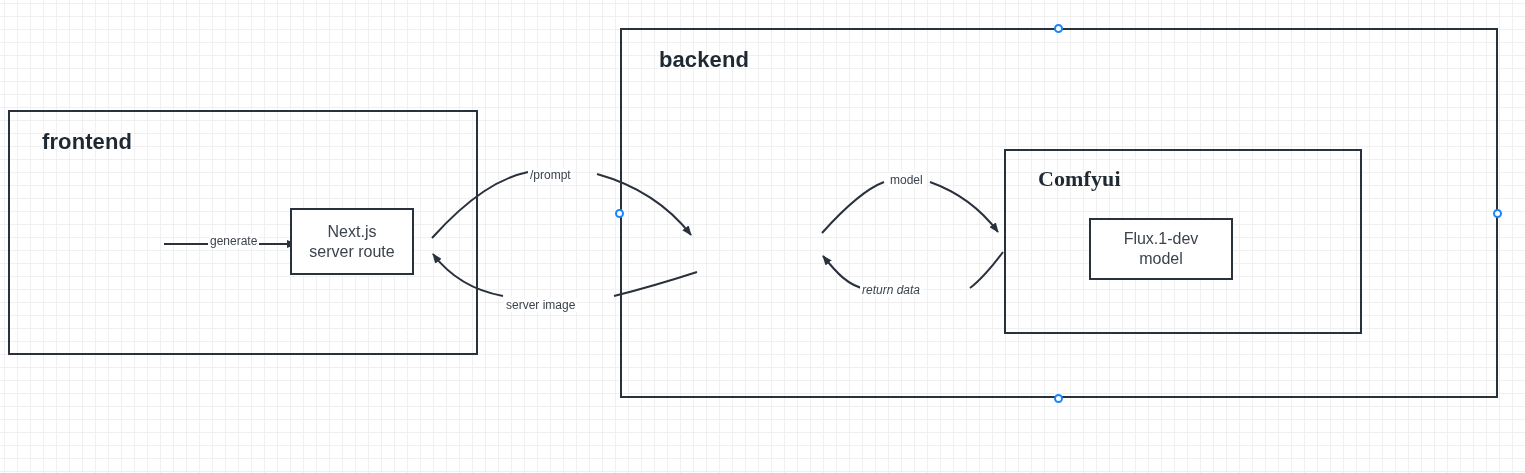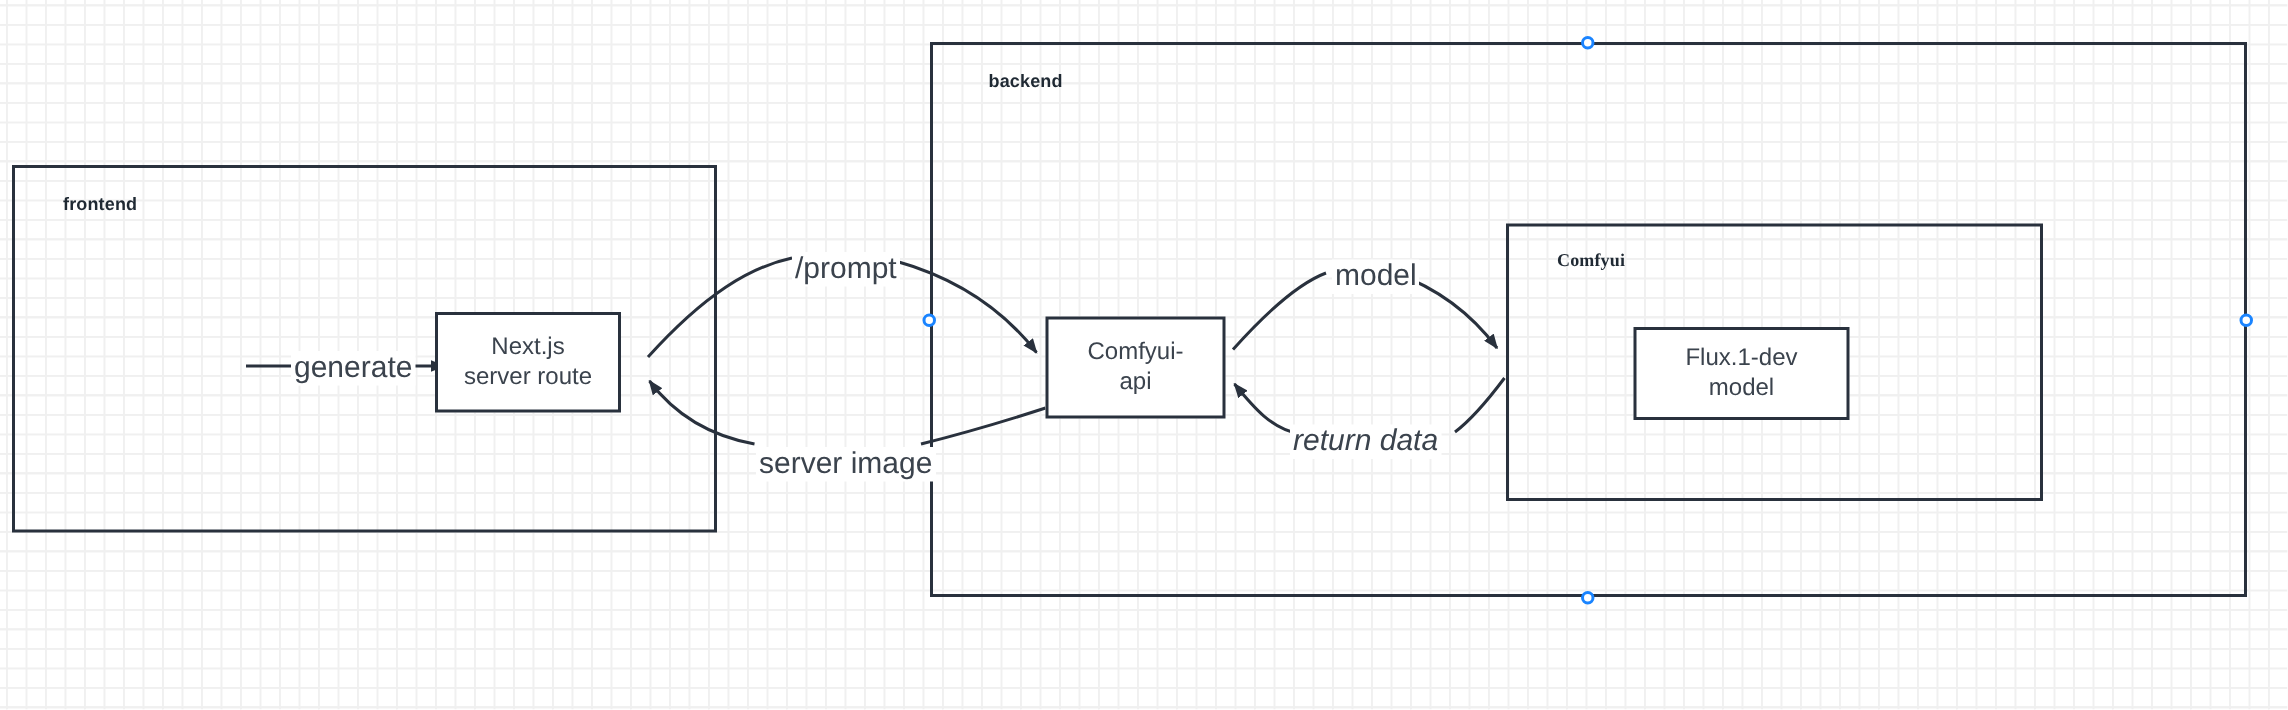--- a/index.html
+++ b/index.html
@@ -34,34 +34,34 @@
   .node-shape {
     border-width: 2px;
     display: flex;
     align-items: center;
     justify-content: center;
     text-align: center;
   }
   .container-title {
     position: absolute;
     font-weight: bold;
-    font-size: 12px;
+    font-size: 22px;
     color: #1f2933;
     letter-spacing: 0.1px;
     white-space: nowrap;
   }
   .node-label {
     font-size: 16px;
     color: #3b434d;
     line-height: 1.25;
     white-space: pre-line;
   }
   .edge-label {
     position: absolute;
-    font-size: 20px;
+    font-size: 12px;
     color: #3b434d;
     background: transparent;
     white-space: nowrap;
   }
   .edge-label.boxed {
     background: #ffffff;
     padding: 0 2px;
   }
   svg.edges {
     position: absolute;
@@ -129,31 +129,27 @@
 
   <div class="shape container-shape" style="left:1004px; top:149px; width:358px; height:185px; background:transparent;"></div>
   <div class="container-title" style="left:1038px; top:166px;font-family:Liberation Serif, serif;">Comfyui</div>
 
 
   <div class="shape node-shape" style="left:290px; top:208px; width:124px; height:67px;">
     <span class="node-label">Next.js
 server route</span>
   </div>
 
-  <div class="shape node-shape" style="left:697px; top:211px; width:120px; height:68px;">
-    <span class="node-label">Comfyui-
-api</span>
-  </div>
 
   <div class="shape node-shape" style="left:1089px; top:218px; width:144px; height:62px;">
     <span class="node-label">Flux.1-dev
 model</span>
   </div>
 
-  <div class="edge-label boxed" style="left:194px; top:234px;">generate</div>
+  <div class="edge-label boxed" style="left:208px; top:234px;">generate</div>
 
   <div class="edge-label boxed" style="left:528px; top:168px;">/prompt</div>
 
   <div class="edge-label boxed" style="left:504px; top:298px;">server image</div>
 
   <div class="edge-label boxed" style="left:888px; top:173px;">model</div>
 
   <div class="edge-label boxed" style="left:860px; top:283px;font-style:italic;">return data</div>
 
   <div class="handle" style="left:1058px; top:28px;"></div>

